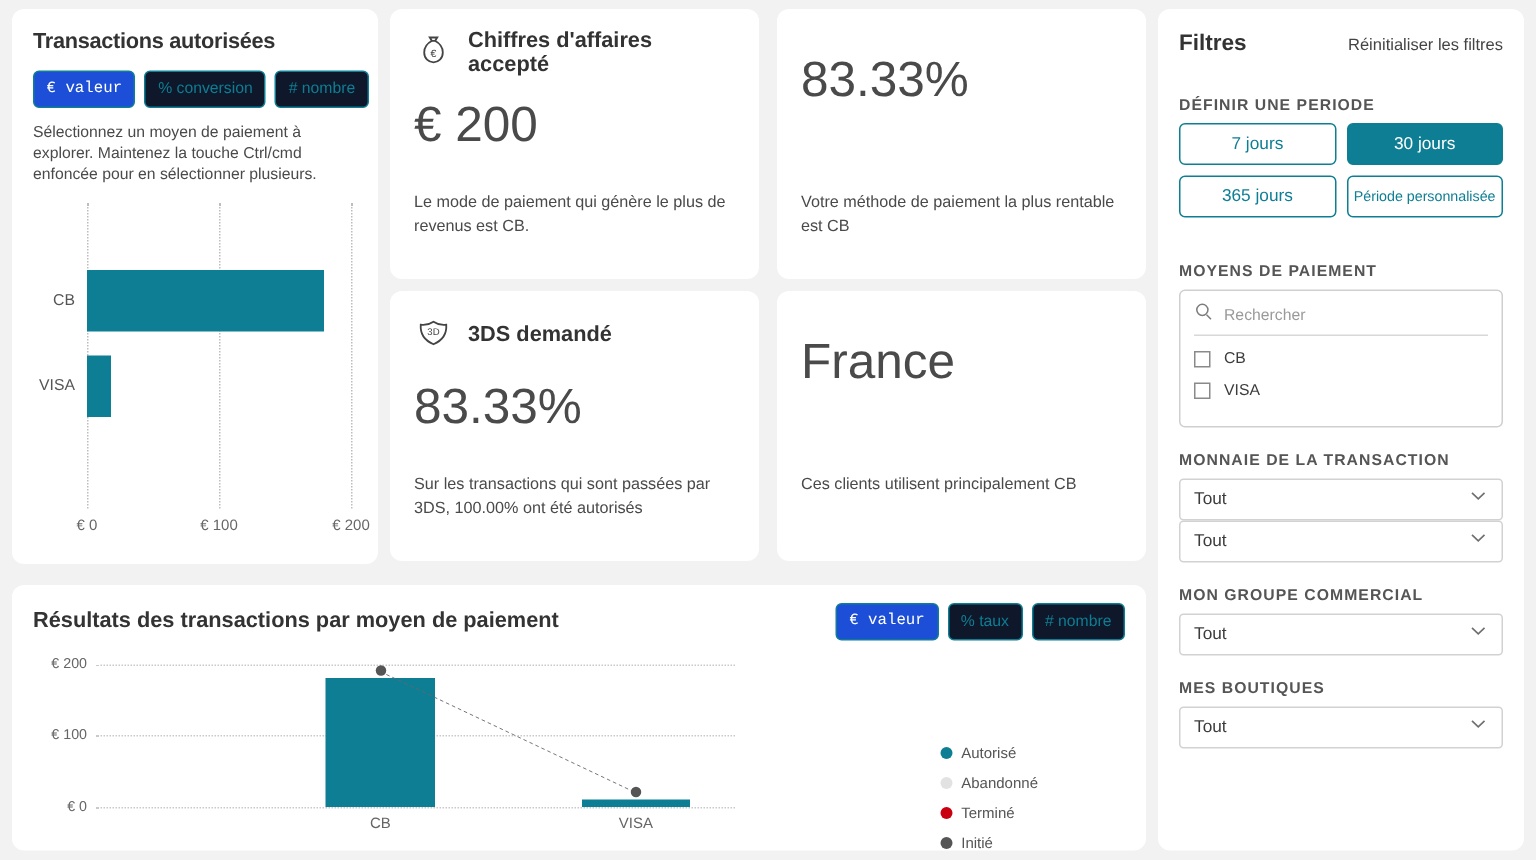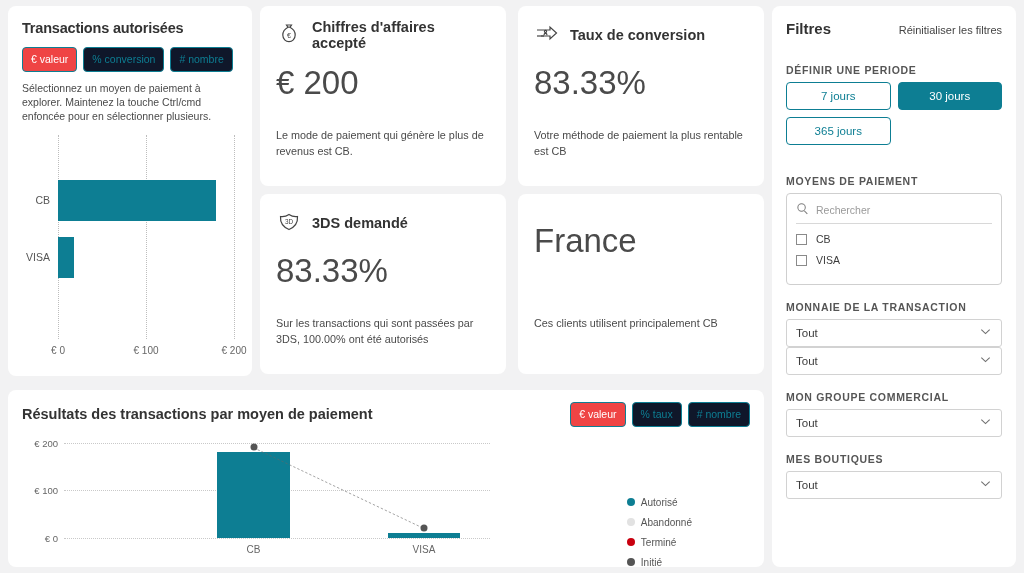--- a/index.html
+++ b/index.html
@@ -28,21 +28,21 @@
   .toggle {
     font-size: 10.5px; line-height: 1;
     padding: 6px 8px 6px 8px;
     border-radius: 4px;
     border: 1px solid #0d7e93;
     color: #0d7e93;
     background: #0f172a;
     white-space: nowrap;
     cursor: pointer;
   }
-  .toggle.active { background: #ef4444; color: #fff; border-color: #0d7e93; }
+  .toggle.active { background: #1d4ed8; color: #fff; border-color: #0d7e93; font-family: Liberation Mono, monospace; }
   .hint {
     margin-top: 9px;
     font-size: 10.5px;
     line-height: 1.35;
     color: #4a4a4a;
   }
 
   
   .hbar-wrap { position: relative; margin-top: 12px; height: 230px; }
   .hbar-plot { position: absolute; left: 36px; right: 4px; top: 0; bottom: 26px; }
@@ -198,31 +198,20 @@
           <text x="13" y="16" font-size="7" fill="#444" stroke="none" text-anchor="middle" font-family="Liberation Sans, sans-serif">€</text>
         </svg>
       </span>
       <span class="kpi-head-title">Chiffres d'affaires accepté</span>
     </div>
     <div class="kpi-value">€ 200</div>
     <div class="kpi-desc">Le mode de paiement qui génère le plus de revenus est CB.</div>
   </div>
 
   <div class="card kpi" id="kpi-conv">
-    <div class="kpi-head">
-      <span class="kpi-icon">
-        <svg viewBox="0 0 26 26" width="26" height="26" fill="none" stroke="#444" stroke-width="1.2">
-          <path d="M3 8h13V5l6.5 6-6.5 6v-3H7"></path>
-          <path d="M3 14h7"></path>
-          <circle cx="11.5" cy="9.4" r="1.1"></circle>
-          <path d="M10 13.2c0-1 .7-1.8 1.5-1.8s1.5.8 1.5 1.8"></path>
-        </svg>
-      </span>
-      <span class="kpi-head-title">Taux de conversion</span>
-    </div>
     <div class="kpi-value">83.33%</div>
     <div class="kpi-desc">Votre méthode de paiement la plus rentable est CB</div>
   </div>
 
   <div class="card kpi" id="kpi-3ds">
     <div class="kpi-head">
       <span class="kpi-icon">
         <svg viewBox="0 0 26 26" width="26" height="26" fill="none" stroke="#444" stroke-width="1.2">
           <path d="M4.5 6.5c3 .4 6-.3 8.5-2 2.5 1.7 5.5 2.4 8.5 2 .4 5.5-1.4 10-8.5 13C5.9 16.5 4.1 12 4.5 6.5z"></path>
           <text x="13" y="13.6" font-size="6.4" fill="#444" stroke="none" text-anchor="middle" font-family="Liberation Sans, sans-serif">3D</text>
@@ -243,20 +232,21 @@
     <div class="filters-head">
       <span class="filters-title">Filtres</span>
       <span class="filters-reset">Réinitialiser les filtres</span>
     </div>
 
     <div class="filter-label" style="margin-top:27px">DÉFINIR UNE PERIODE</div>
     <div class="period-grid">
       <div class="period-btn">7 jours</div>
       <div class="period-btn active">30 jours</div>
       <div class="period-btn">365 jours</div>
+      <div class="period-btn small">Période personnalisée</div>
     </div>
 
     <div class="filter-label" style="margin-top:30px">MOYENS DE PAIEMENT</div>
     <div class="listbox">
       <div class="search-row">
         <span>
           <svg viewBox="0 0 14 14" width="13" height="13" fill="none" stroke="#7d7d7d" stroke-width="1.1">
             <circle cx="6" cy="6" r="4"></circle>
               <path d="M9 9.5l3.2 3.2"></path>
           </svg>

